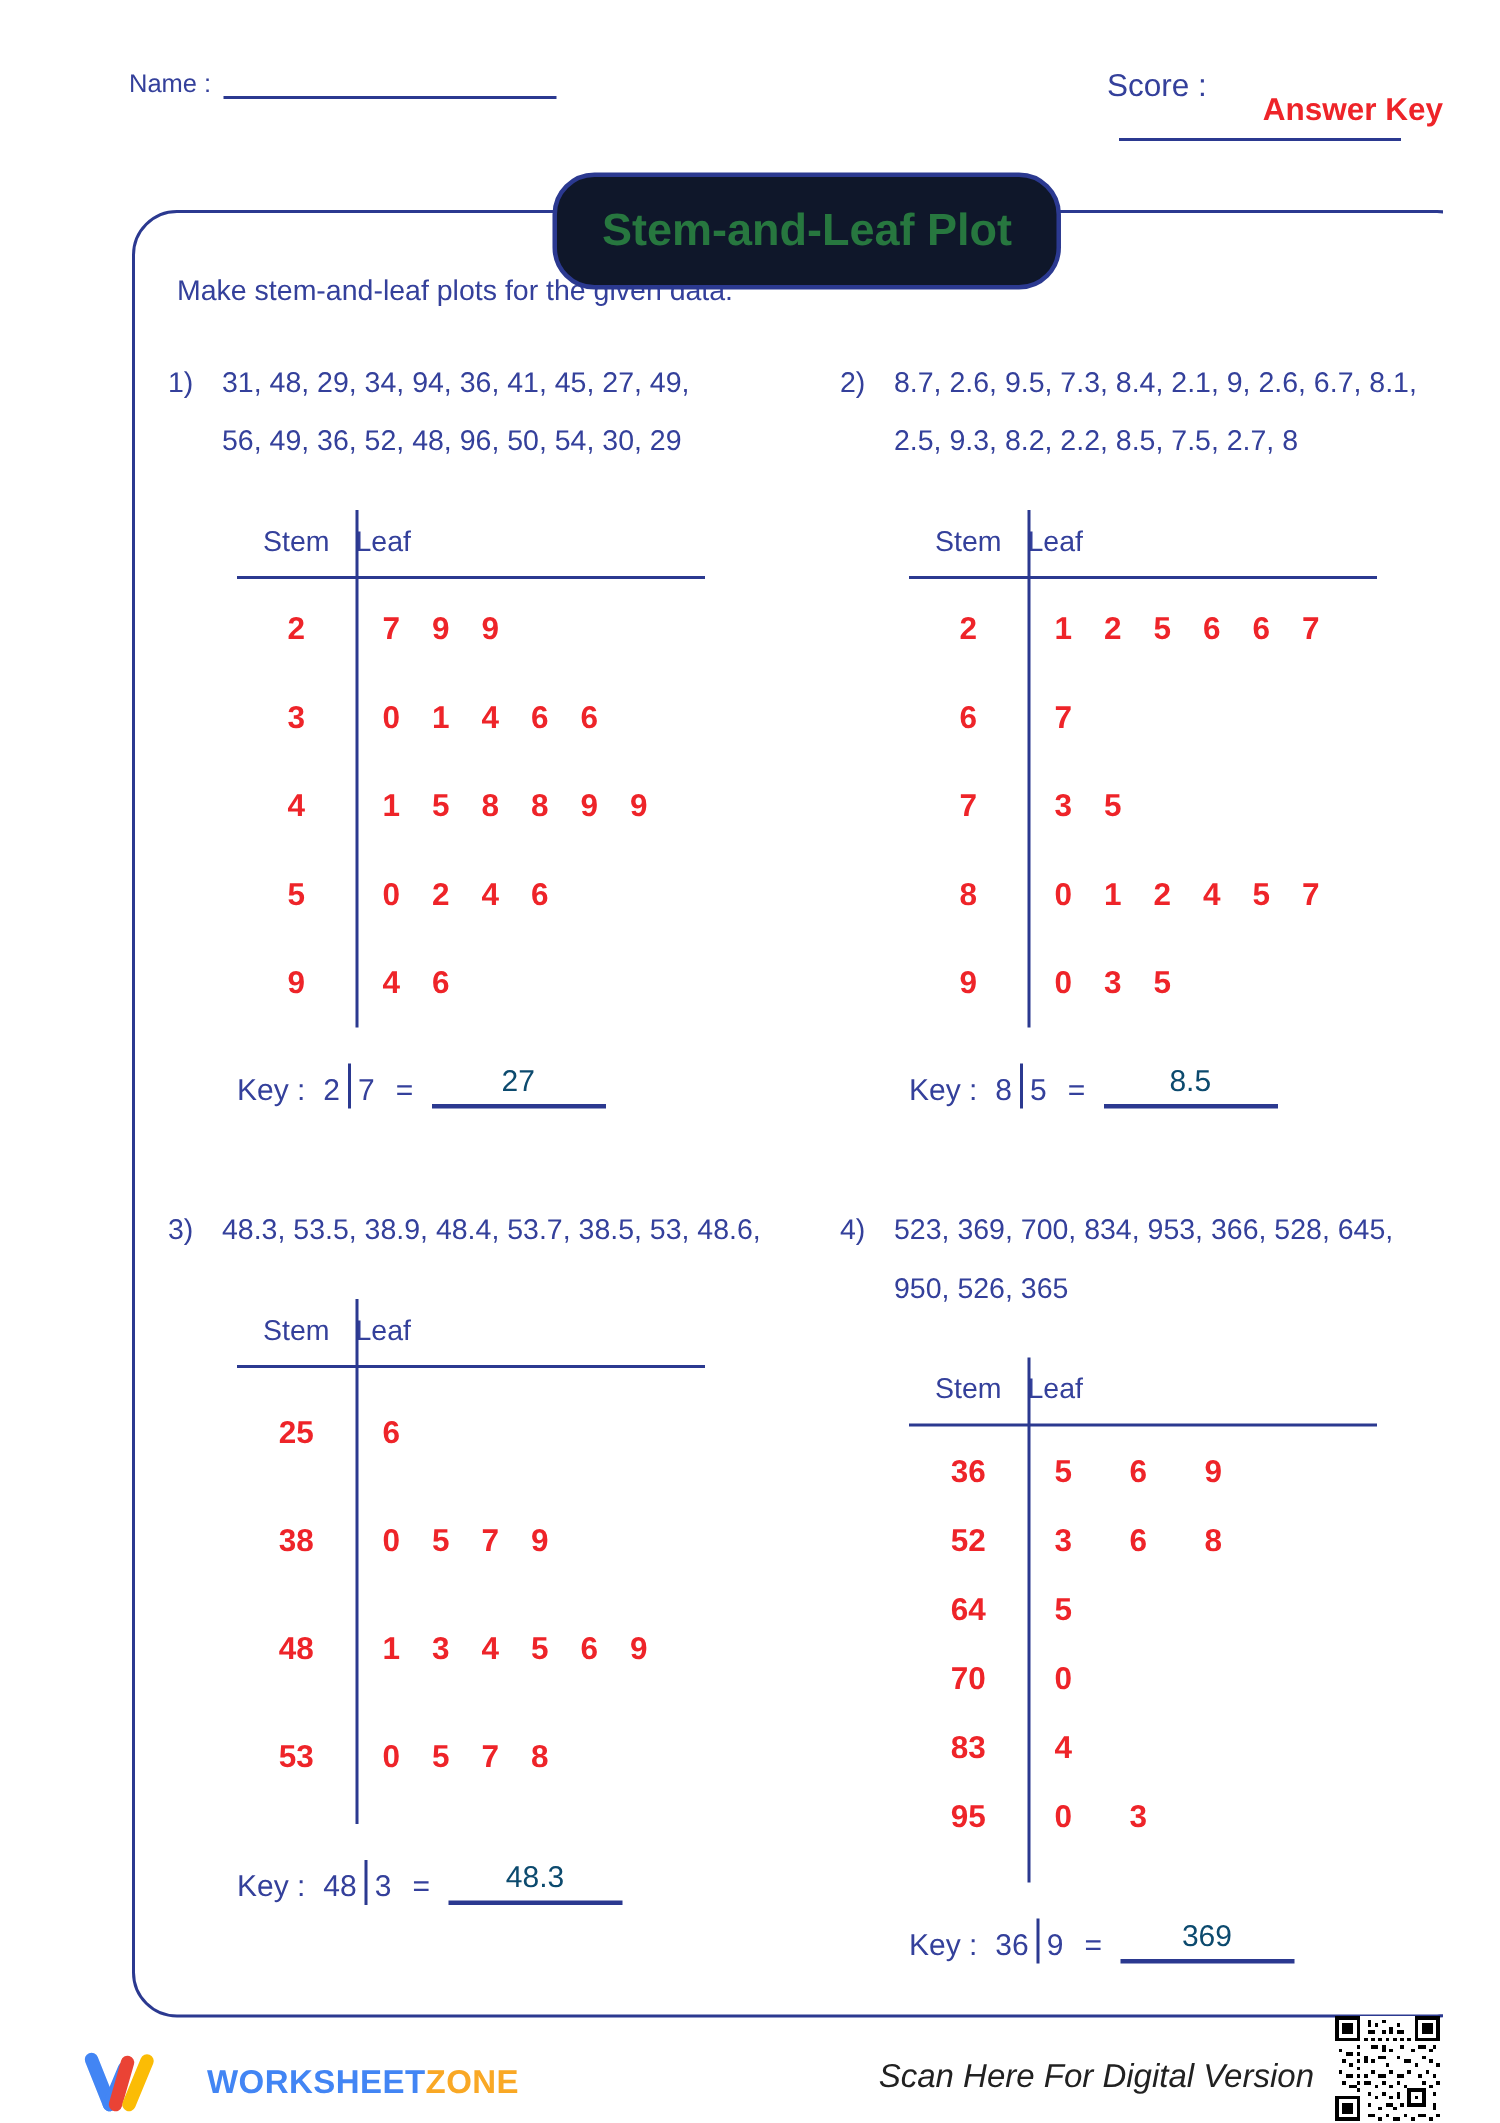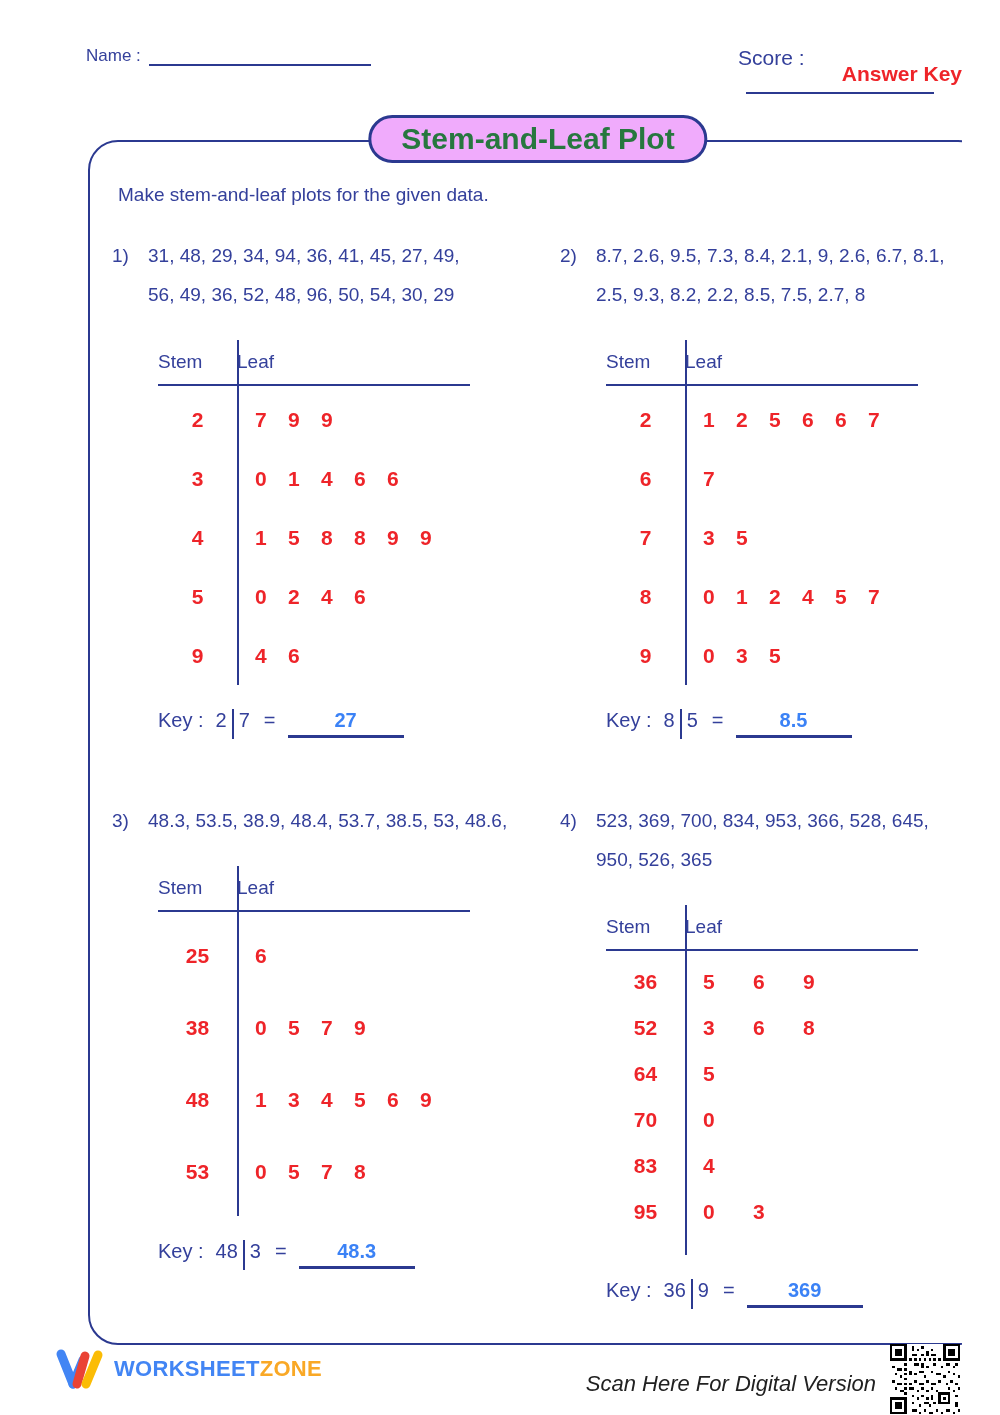--- a/index.html
+++ b/index.html
@@ -19,61 +19,61 @@
   .score-line { width:188px; }
   .answer-key { position:absolute; top:62px; left:0; width:100%; text-align:right;
     color:#EE2429; font-size:21px; font-weight:bold; }
   
   .sheet-box {
     position:absolute; left:50px; top:140px; width:900px; height:1205px;
     border:2px solid #2B3990; border-radius:30px; background:#fff;
   }
   .title-pill {
     position:absolute; top:-27px; left:50%; transform:translateX(-50%);
-    background:#f0abfc; border:3px solid #2B3990; border-radius:28px;
-    padding:4px 30px; white-space:nowrap;
+    background:#0f172a; border:3px solid #2B3990; border-radius:28px;
+    padding:19px 30px; white-space:nowrap;
   }
   .title-pill span { color:#27773F; font-size:30px; font-weight:bold; }
   .instruction { padding:42px 0 0 28px; font-size:19px; }
   
   .grid {
     display:grid; grid-template-columns: 448px 430px; column-gap:0;
     row-gap:62px; padding:30px 0 0 22px;
   }
   .pdata { display:flex; font-size:19px; line-height:39px; }
   .pnum { width:36px; flex:none; }
   .plines { flex:1; }
   
   .slt { position:relative; width:312px; margin:26px 0 0 46px; }
   .slt::before { content:""; position:absolute; left:79px; top:0; bottom:0; width:2px; background:#2B3990; }
   .slt-head { display:flex; height:46px; align-items:center; border-bottom:2px solid #2B3990; font-size:19px; }
-  .stem-h { width:79px; text-align:left; }
+  .stem-h { width:79px; text-align:center; }
   .leaf-h { flex:1; text-align:left; }
   .slt-body { min-height:296px; padding-top:4px; }
   .p2 .slt-body, .p3 .slt-body { min-height:304px; padding-top:8px; }
   .slt-row { display:flex; align-items:center; height:59px; }
   .p2 .slt-row { height:72px; }
   .p3 .slt-row { height:46px; }
   .stem-cell { width:79px; text-align:center; color:#EE2429; font-size:21px; font-weight:bold; }
   .leaf-wrap { flex:1; padding-left:18px; }
   .leaf-cell { display:inline-block; width:33px; color:#EE2429; font-size:21px; font-weight:bold; }
   .p3 .leaf-cell { width:50px; }
   
-  .keyline { margin:24px 0 0 46px; font-size:20px; display:flex; align-items:flex-start; }
+  .keyline { margin:24px 0 0 46px; font-size:20px; display:flex; align-items:flex-end; }
   .klabel { margin-right:12px; }
   .kbar { display:inline-block; width:2px; height:30px; background:#2B3990; margin:0 5px; }
   .keq { margin:0 12px 0 14px; }
   .kans {
     display:inline-block; width:116px; text-align:center;
     border-bottom:3px solid #2B3990; padding-bottom:3px;
-    color:#3b82f6; font-weight:bold; font-size:20px;
+    color:#0c4a6e; font-weight:normal; font-size:20px;
   }
   
   .footer { position:absolute; left:0; bottom:0; width:100%; height:72px; }
-  .brand { position:absolute; left:16px; bottom:24px; display:flex; align-items:center; }
+  .brand { position:absolute; left:16px; bottom:5px; display:flex; align-items:center;gap:24px; }
   .brand-words { margin-left:8px; font-size:22px; font-weight:bold; letter-spacing:.3px; }
   .brand-worksheet { color:#4285F4; }
   .brand-zone { color:#F9A825; }
   .scan-text { position:absolute; right:86px; bottom:18px; font-size:22px; color:#212121;font-style:italic; }
   .qr { position:absolute; right:2px; bottom:1px; width:70px; height:70px; }
 </style>
 </head>
 <body>
 
 <div class="page">

